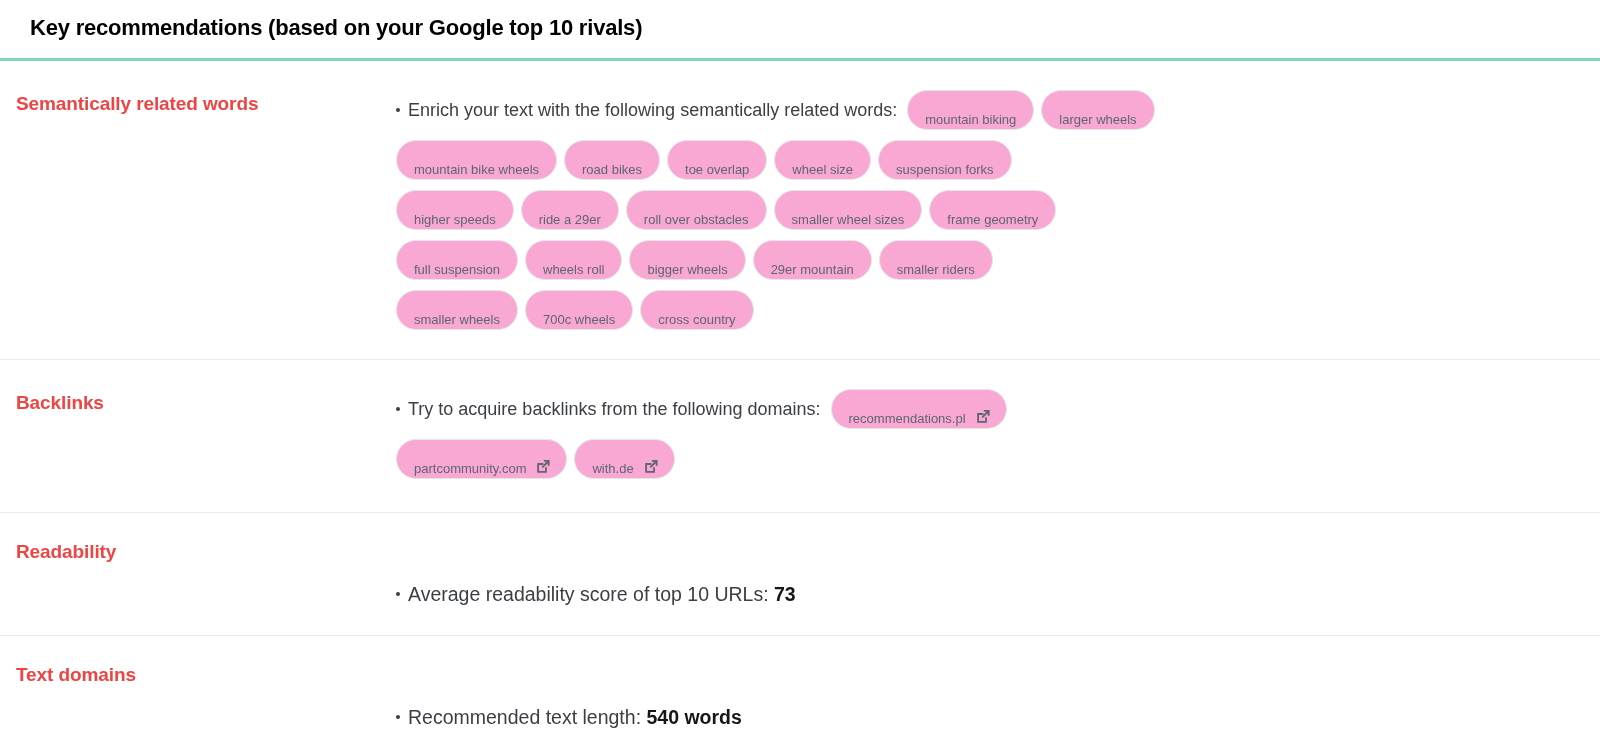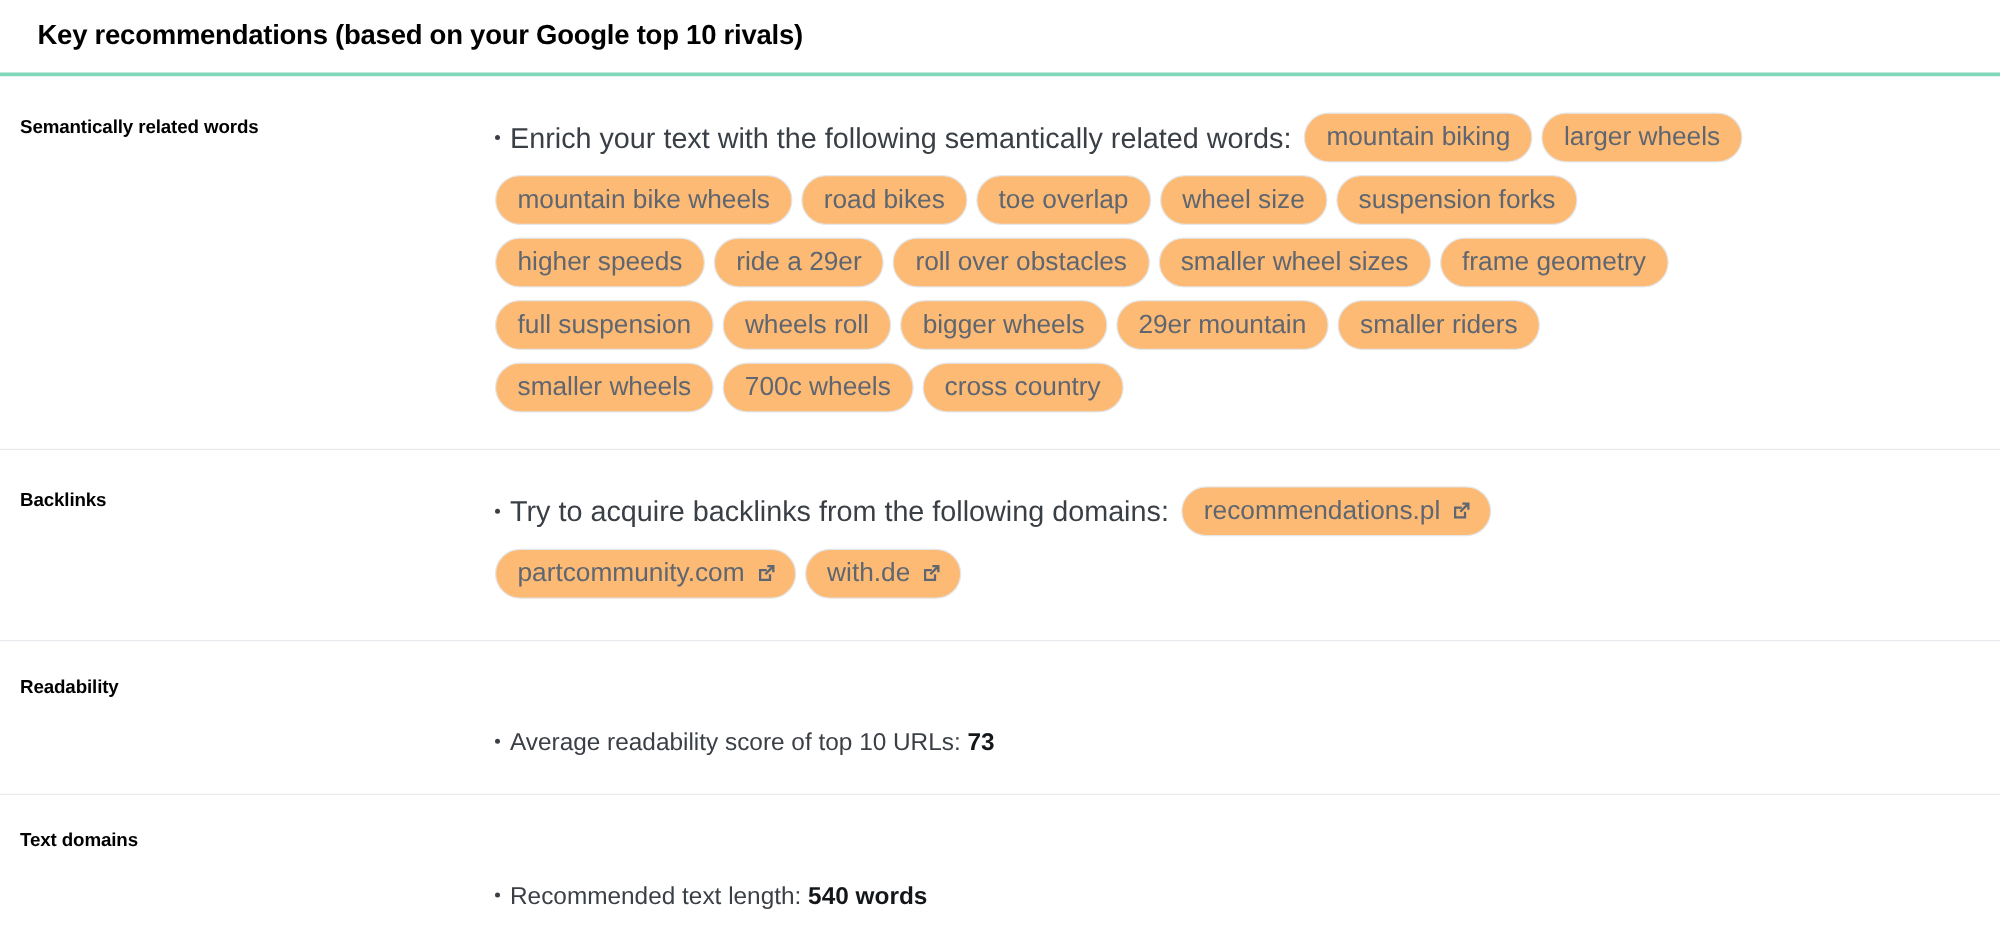--- a/index.html
+++ b/index.html
@@ -39,23 +39,23 @@
     align-items: flex-start;
     box-sizing: border-box;
     border-bottom: 1px solid #e8eaed;
   }
   .rec-row:last-child { border-bottom: 1px solid #e8eaed; }
   .rec-label {
     width: 396px;
     flex: 0 0 396px;
     box-sizing: border-box;
     padding-left: 16px;
-    font-size: 15px;
+    font-size: 19px;
     font-weight: bold;
-    color: #000000;
+    color: #ef4444;
     letter-spacing: -0.1px;
   }
   .rec-body {
     flex: 1 1 auto;
     min-width: 0;
     box-sizing: border-box;
     padding-right: 24px;
   }
   
   .row-semantic { padding: 24px 0 24px 0; }
@@ -67,47 +67,47 @@
   .row-textlength { padding: 26px 0 30px 0; }
   .row-textlength .rec-label { padding-top: 2px; }
 
   
   .flow {
     font-size: 0; 
     line-height: 0;
   }
   .bullet-lead {
     display: inline;
-    font-size: 23px;
+    font-size: 18px;
     line-height: 38px;
     color: #3a3f45;
     white-space: nowrap;
     vertical-align: middle;
   }
   .bullet-dot {
     display: inline-block;
     width: 4px;
     height: 4px;
     border-radius: 50%;
     background: #3a3f45;
     vertical-align: middle;
     margin: 0 8px 3px 0;
   }
   .pill {
     display: inline-block;
     vertical-align: middle;
     box-sizing: border-box;
     border: 1px solid #e4e6e8;
     border-radius: 20px;
-    background: #fdba74;
+    background: #f9a8d4;
     color: #5f6670;
-    font-size: 21px;
+    font-size: 13px;
     line-height: 38px;
     height: 40px;
-    padding: 0 17px;
+    padding: 10px 17px;
     margin: 5px 7px 5px 0;
     white-space: nowrap;
   }
   .pill-lead {
     margin-left: 10px;
   }
   .pill-link {
     padding-right: 14px;
   }
   .pill-link .ext-icon {

